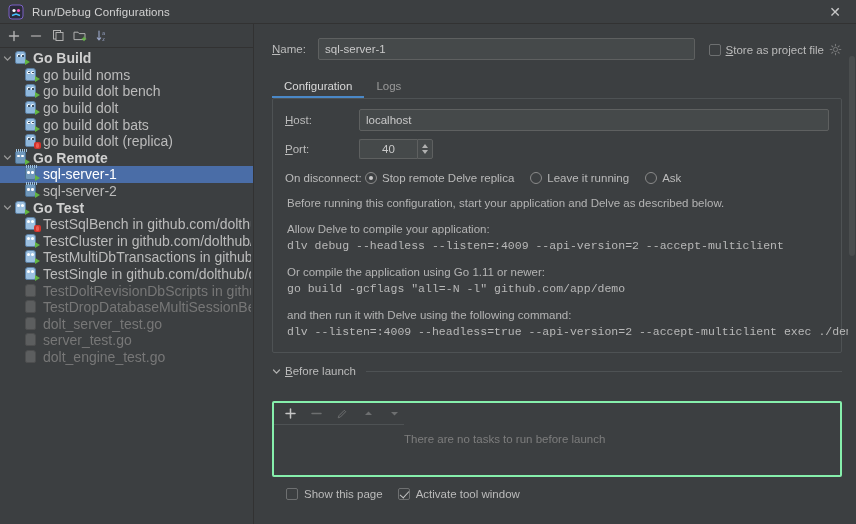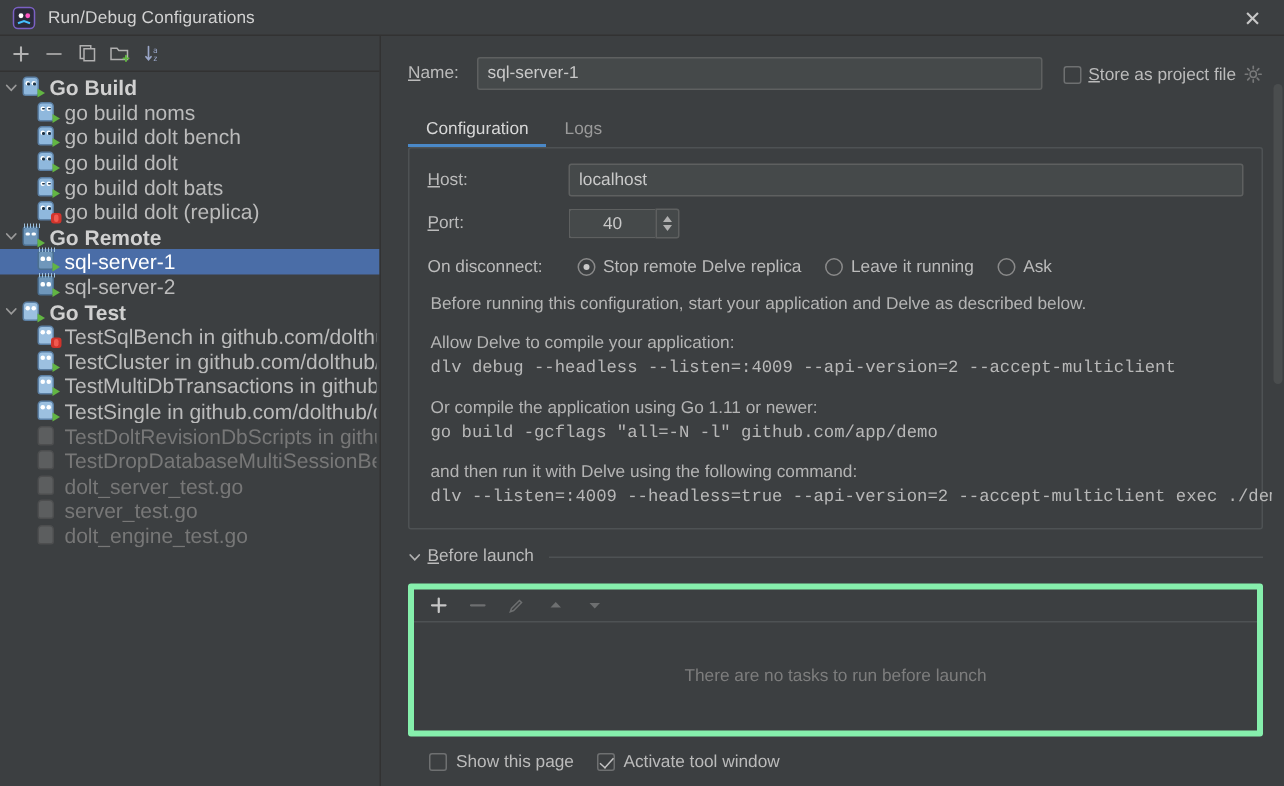--- a/index.html
+++ b/index.html
@@ -302,21 +302,20 @@
     border-radius: 2px;
     margin-top: 0px;
     padding: 10px 12px 12px 12px;
     flex: 0 0 auto;
   }
   .frow {
     display: flex;
     align-items: center;
     height: 22px;
     margin-bottom: 7px;
-    gap: 20px;
   }
   .frow .lbl.fixed { width: 74px; flex: 0 0 74px; }
   .host-input {
     flex: 1 1 auto;
     height: 22px;
     background: #45494a;
     border: 1px solid #5e6060;
     border-radius: 2px;
     color: #c9c9c9;
     font-family: "Liberation Sans", sans-serif;
@@ -396,26 +395,26 @@
   .bl-header {
     display: flex;
     align-items: center;
     margin-top: 12px;
     flex: 0 0 auto;
     gap: 4px;
   }
   .bl-title { color: #bbbbbb; font-size: 11.5px; white-space: nowrap; }
   .bl-line { flex: 1 1 auto; height: 1px; background: #4e5254; margin-left: 6px; }
   .bl-box {
-    border: 4px solid #86efac;
+    border: 2px solid #86efac;
     border-radius: 2px;
-    margin-top: 12px;
+    margin-top: 24px;
     flex: 0 0 auto;
     display: flex;
-    flex-direction: column;
+    flex-direction: row;
   }
   .bl-toolbar {
     height: 22px;
     display: flex; align-items: center;
     padding-left: 6px;
     gap: 6px;
     border-bottom: 1px solid #4e5254;
   }
   .bl-empty {
     height: 72px;

